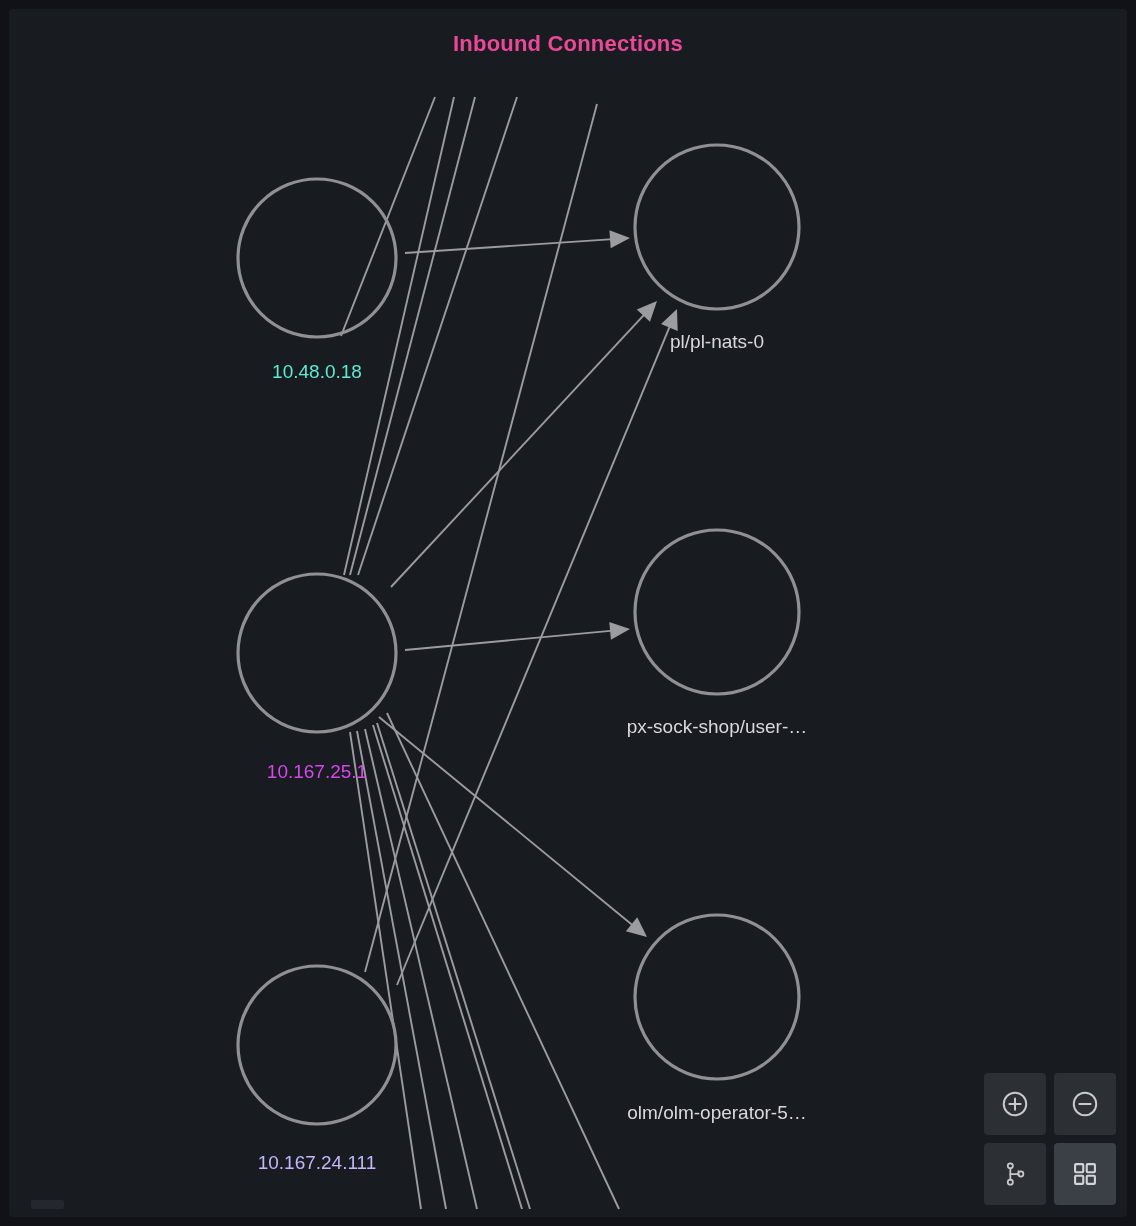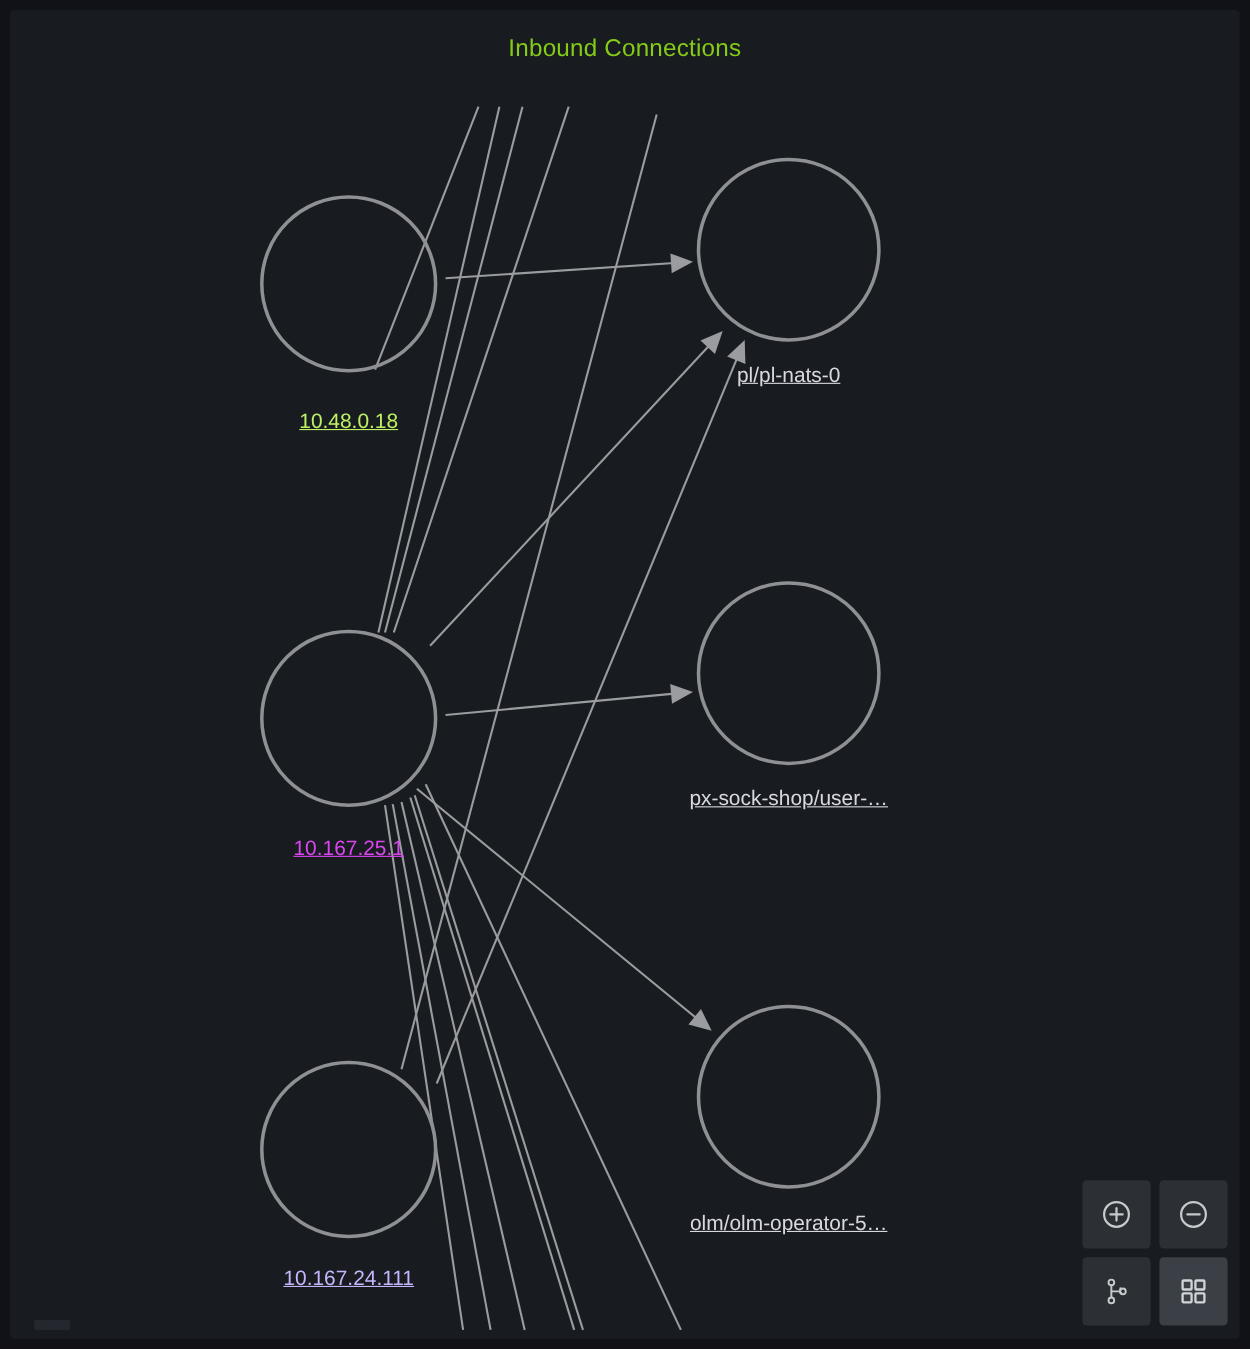--- a/index.html
+++ b/index.html
@@ -20,41 +20,40 @@
     background: #181b1f;
     border-radius: 4px;
     overflow: hidden;
   }
   #panel-title {
     position: absolute;
     top: 22px;
     left: 0;
     width: 100%;
     text-align: center;
-    color: #84cc16;
+    color: #ec4899;
     font-size: 22px;
-    font-weight: normal;
+    font-weight: bold;
     letter-spacing: 0.2px;
     user-select: none;
   }
   #graph-canvas {
     position: absolute;
     left: 0;
     top: 0;
     width: 1118px;
     height: 1208px;
   }
   .node-label {
     position: absolute;
     color: #d8d9de;
     font-size: 19px;
     white-space: nowrap;
     transform: translateX(-50%);
     user-select: none;
-    text-decoration: underline;
   }
   #controls {
     position: absolute;
     right: 11px;
     bottom: 12px;
     display: grid;
     grid-template-columns: 62px 62px;
     grid-template-rows: 62px 62px;
     gap: 8px;
   }
@@ -118,21 +117,21 @@
         <circle cx="308" cy="249" r="79" fill="none" stroke="#8e9094" stroke-width="3.2"></circle>
         <circle cx="308" cy="644" r="79" fill="none" stroke="#8e9094" stroke-width="3.2"></circle>
         <circle cx="308" cy="1036" r="79" fill="none" stroke="#8e9094" stroke-width="3.2"></circle>
         <circle cx="708" cy="218" r="82" fill="none" stroke="#8e9094" stroke-width="3.2"></circle>
         <circle cx="708" cy="603" r="82" fill="none" stroke="#8e9094" stroke-width="3.2"></circle>
         <circle cx="708" cy="988" r="82" fill="none" stroke="#8e9094" stroke-width="3.2"></circle>
       </g>
   </svg>
 
   <div id="labels">
-      <div class="node-label" style="left: 308px; top: 364px; color: #bef264;">10.48.0.18</div>
+      <div class="node-label" style="left: 308px; top: 352px; color: #5eead4;">10.48.0.18</div>
       <div class="node-label" style="left: 308px; top: 752px; color: #d946ef;">10.167.25.1</div>
       <div class="node-label" style="left: 308px; top: 1143px; color: #c4b5fd;">10.167.24.111</div>
       <div class="node-label" style="left: 708px; top: 322px; color: rgb(216, 217, 222);">pl/pl-nats-0</div>
       <div class="node-label" style="left: 708px; top: 707px; color: rgb(216, 217, 222); text-align: right;">px-sock-shop/user-…</div>
       <div class="node-label" style="left: 708px; top: 1093px; color: rgb(216, 217, 222);">olm/olm-operator-5…</div>
     </div>
 
   <div id="controls">
     <button class="ctrl-btn">
       <span>

